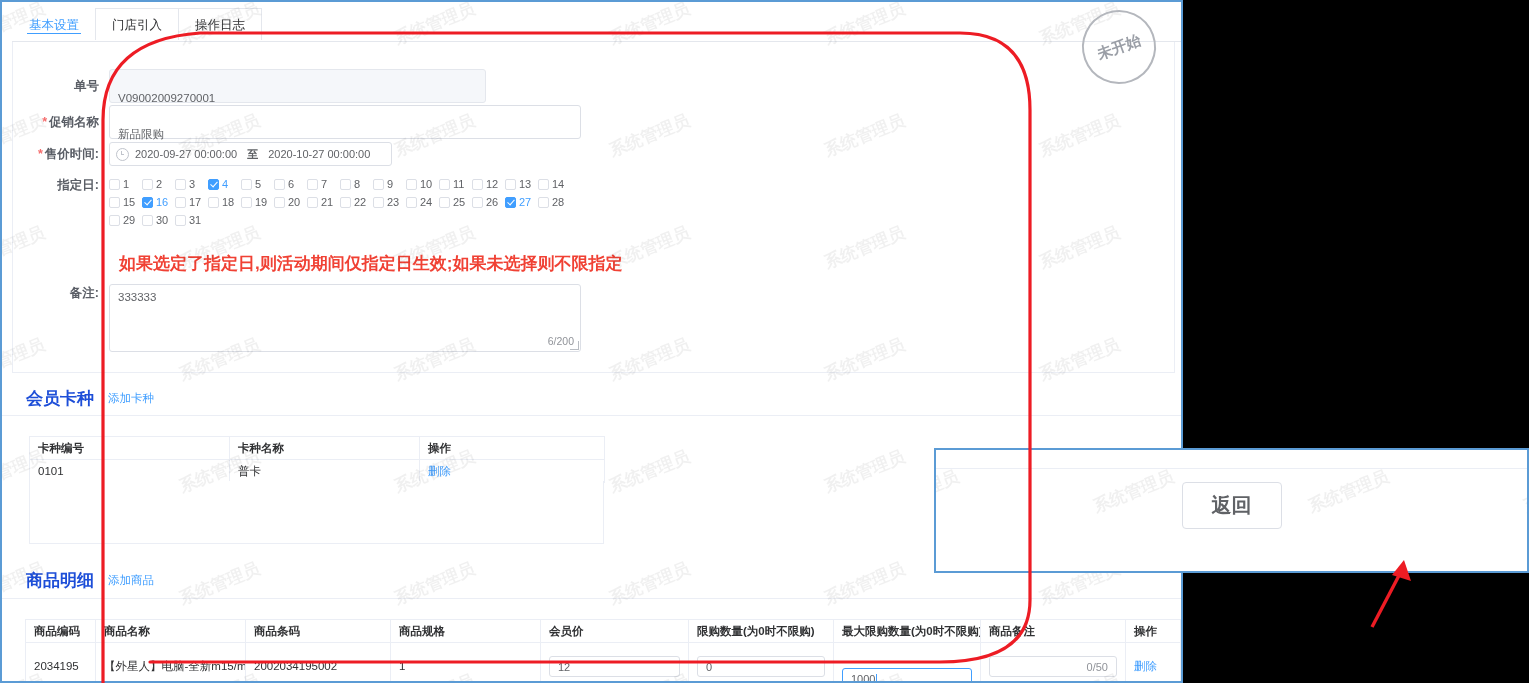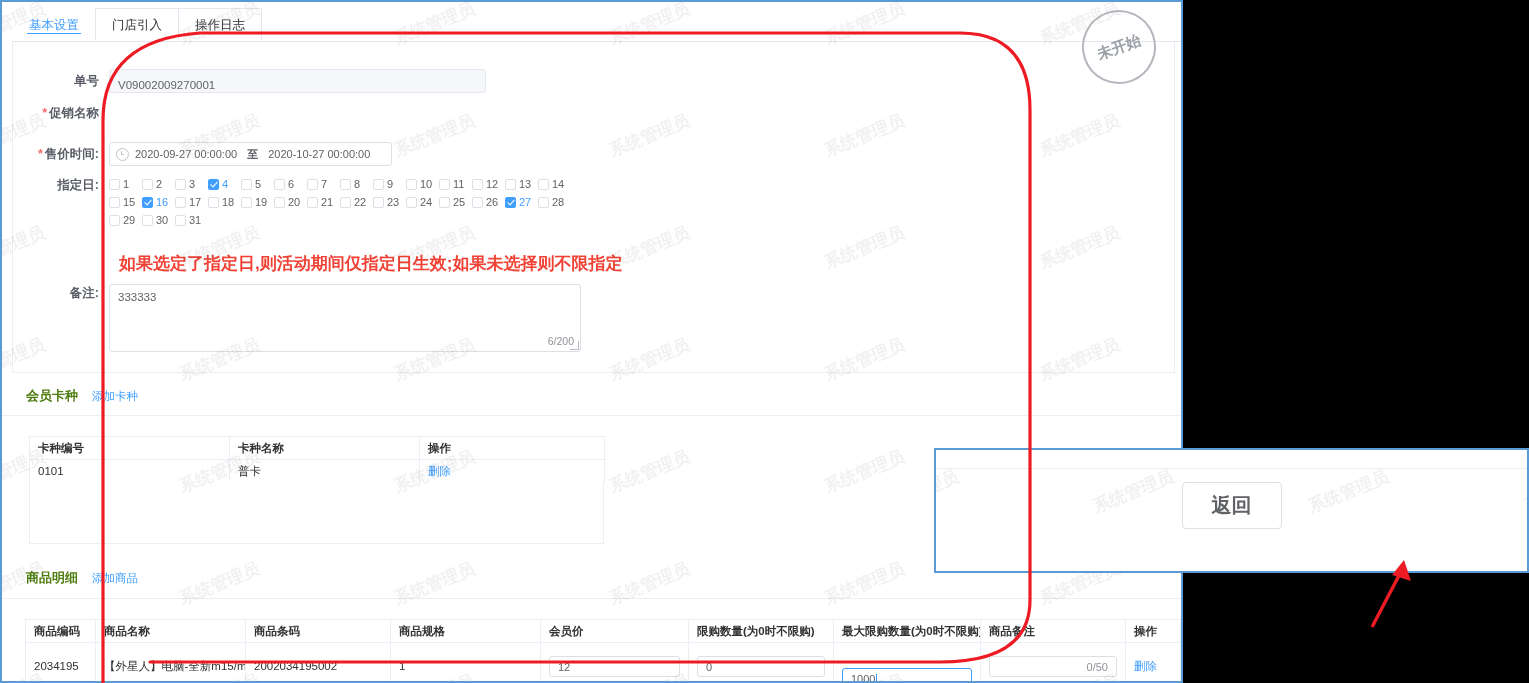--- a/index.html
+++ b/index.html
@@ -53,21 +53,21 @@
 
   .row{position:absolute;display:flex;align-items:center;}
   .lbl{
     width:96px;text-align:right;padding-right:10px;box-sizing:border-box;
     font-size:12.5px;color:#5a5e66;font-weight:bold;white-space:nowrap;
   }
   .req{color:#f56c6c;margin-right:2px;}
 
   .ipt{
     height:24px;line-height:24px;border:1px solid #dcdfe6;border-radius:3px;
-    background:#fff;font-size:11.5px;color:#606266;padding:3px 8px;box-sizing:border-box;
+    background:#fff;font-size:11.5px;color:#606266;padding:16px 8px;box-sizing:border-box;
   }
   .ipt.readonly{background:#f5f7fa;border-color:#e4e7ed;color:#606266;}
 
   
   .daterange{
     width:283px;height:24px;border:1px solid #dcdfe6;border-radius:3px;
     display:flex;align-items:center;padding:0 6px;box-sizing:border-box;
     font-size:11px;color:#606266;
   }
   .clock{width:11px;height:11px;border:1px solid #c0c4cc;border-radius:50%;
@@ -98,21 +98,21 @@
     width:472px;height:68px;border:1px solid #dcdfe6;border-radius:3px;
     position:relative;box-sizing:border-box;background:#fff;
   }
   .ta .tatext{position:absolute;left:8px;top:6px;font-size:11.5px;color:#606266;}
   .ta .cnt{position:absolute;right:6px;bottom:4px;font-size:10.5px;color:#909399;}
   .ta .grip{position:absolute;right:1px;bottom:1px;width:8px;height:8px;
     border-right:1px solid #b8bcc2;border-bottom:1px solid #b8bcc2;}
 
   
   .section-head{position:absolute;display:flex;align-items:center;z-index:3;}
-  .section-title{font-size:13px;font-weight:bold;color:#4d7c0f;}
+  .section-title{font-size:17px;font-weight:bold;color:#1d4ed8;}
   .link{color:#409eff;font-size:11.5px;margin-left:14px;cursor:pointer;}
 
   .divider{position:absolute;left:0;right:0;height:1px;background:#ebeef5;}
 
   
   table.tbl{border-collapse:collapse;table-layout:fixed;background:#fff;}
   table.tbl th,table.tbl td{
     border:1px solid #ebeef5;font-size:11.5px;color:#303133;text-align:left;
     padding:0 8px;height:22px;font-weight:normal;overflow:hidden;white-space:nowrap;
   }
@@ -241,20 +241,23 @@
       <div class="row" style="left:0;top:28px;">
         <div class="lbl">单号</div>
         <div class="ipt readonly" style="width:377px;">
           <span>V09002009270001</span>
         </div>
       </div>
 
       <div class="row" style="left:0;top:64px;">
         <div class="lbl">
           <span class="req">*</span><span>促销名称</span>
+        </div>
+        <div class="ipt" style="width:472px;">
+          <span>新品限购</span>
         </div>
       </div>
 
       <div class="row" style="left:0;top:101px;justify-content:center;">
         <div class="lbl">
           <span class="req">*</span><span>售价时间:</span>
         </div>
         <div class="daterange">
           <span class="clock"></span>
           <span>2020-09-27 00:00:00</span>

